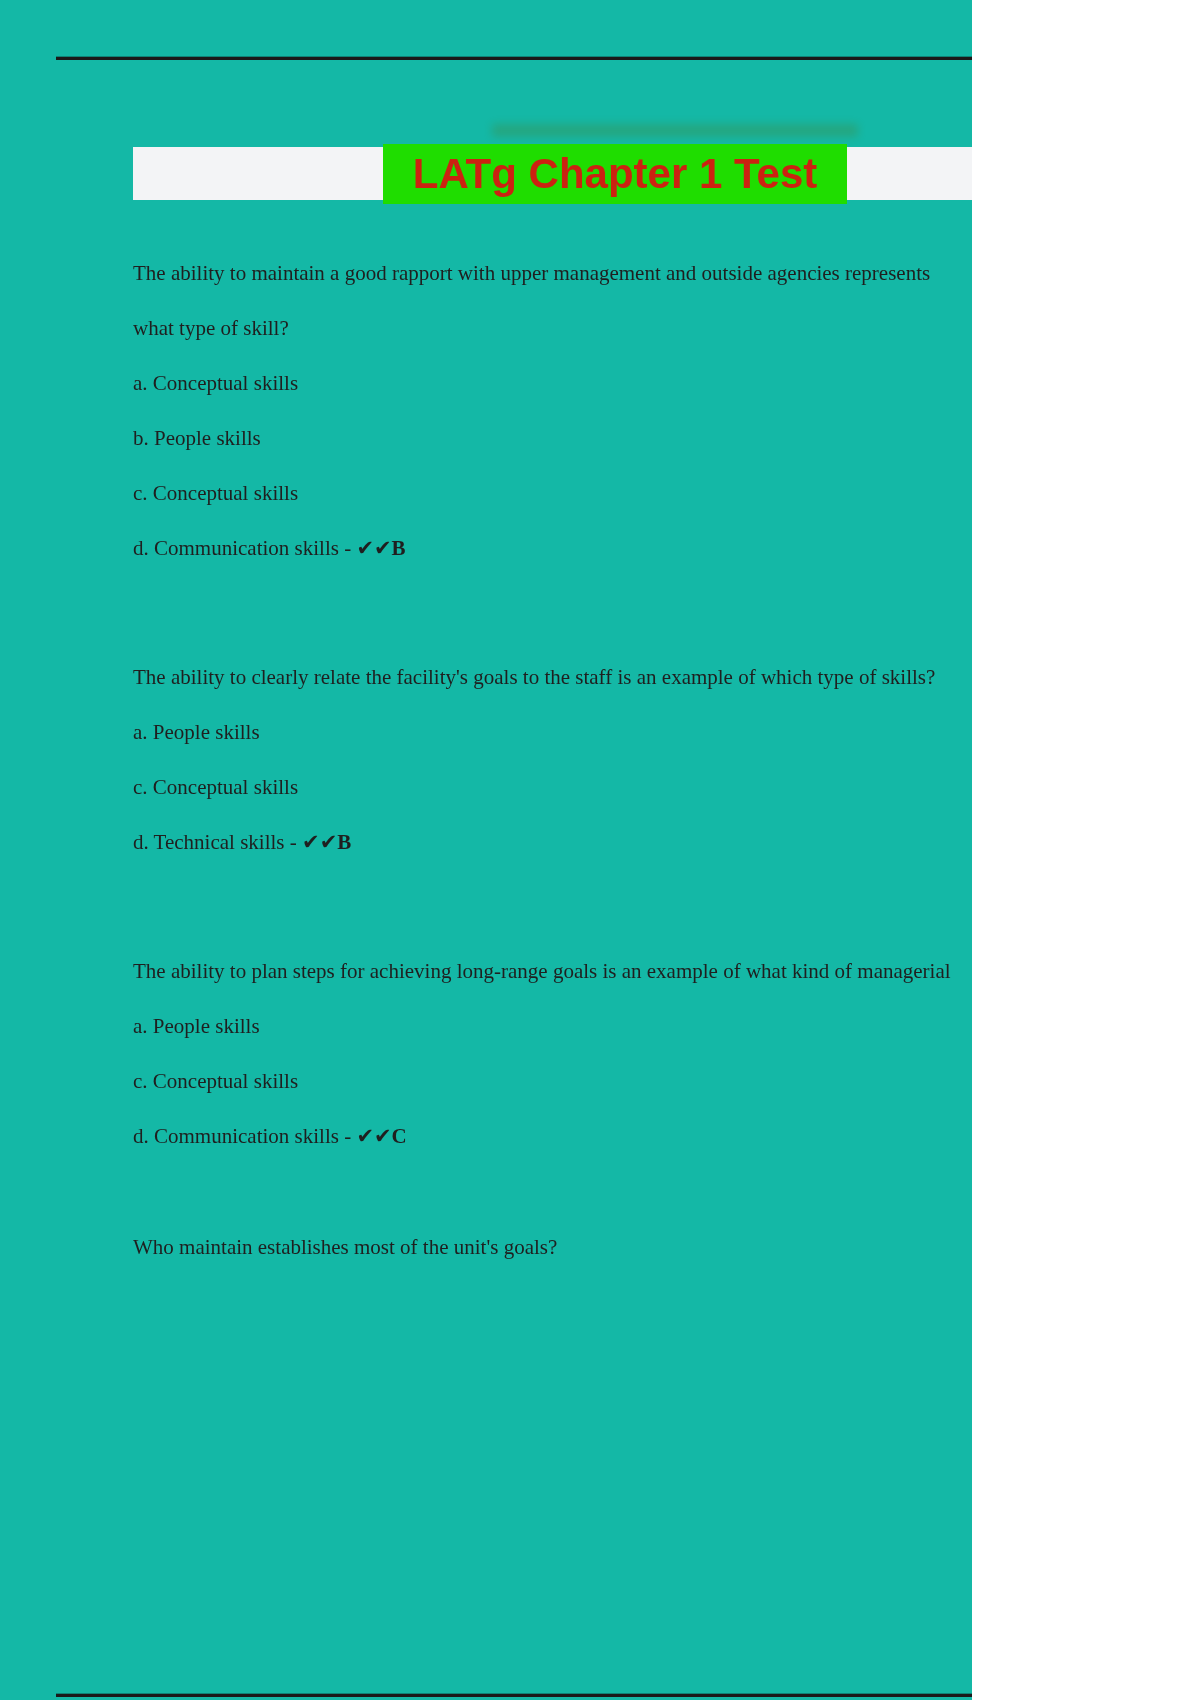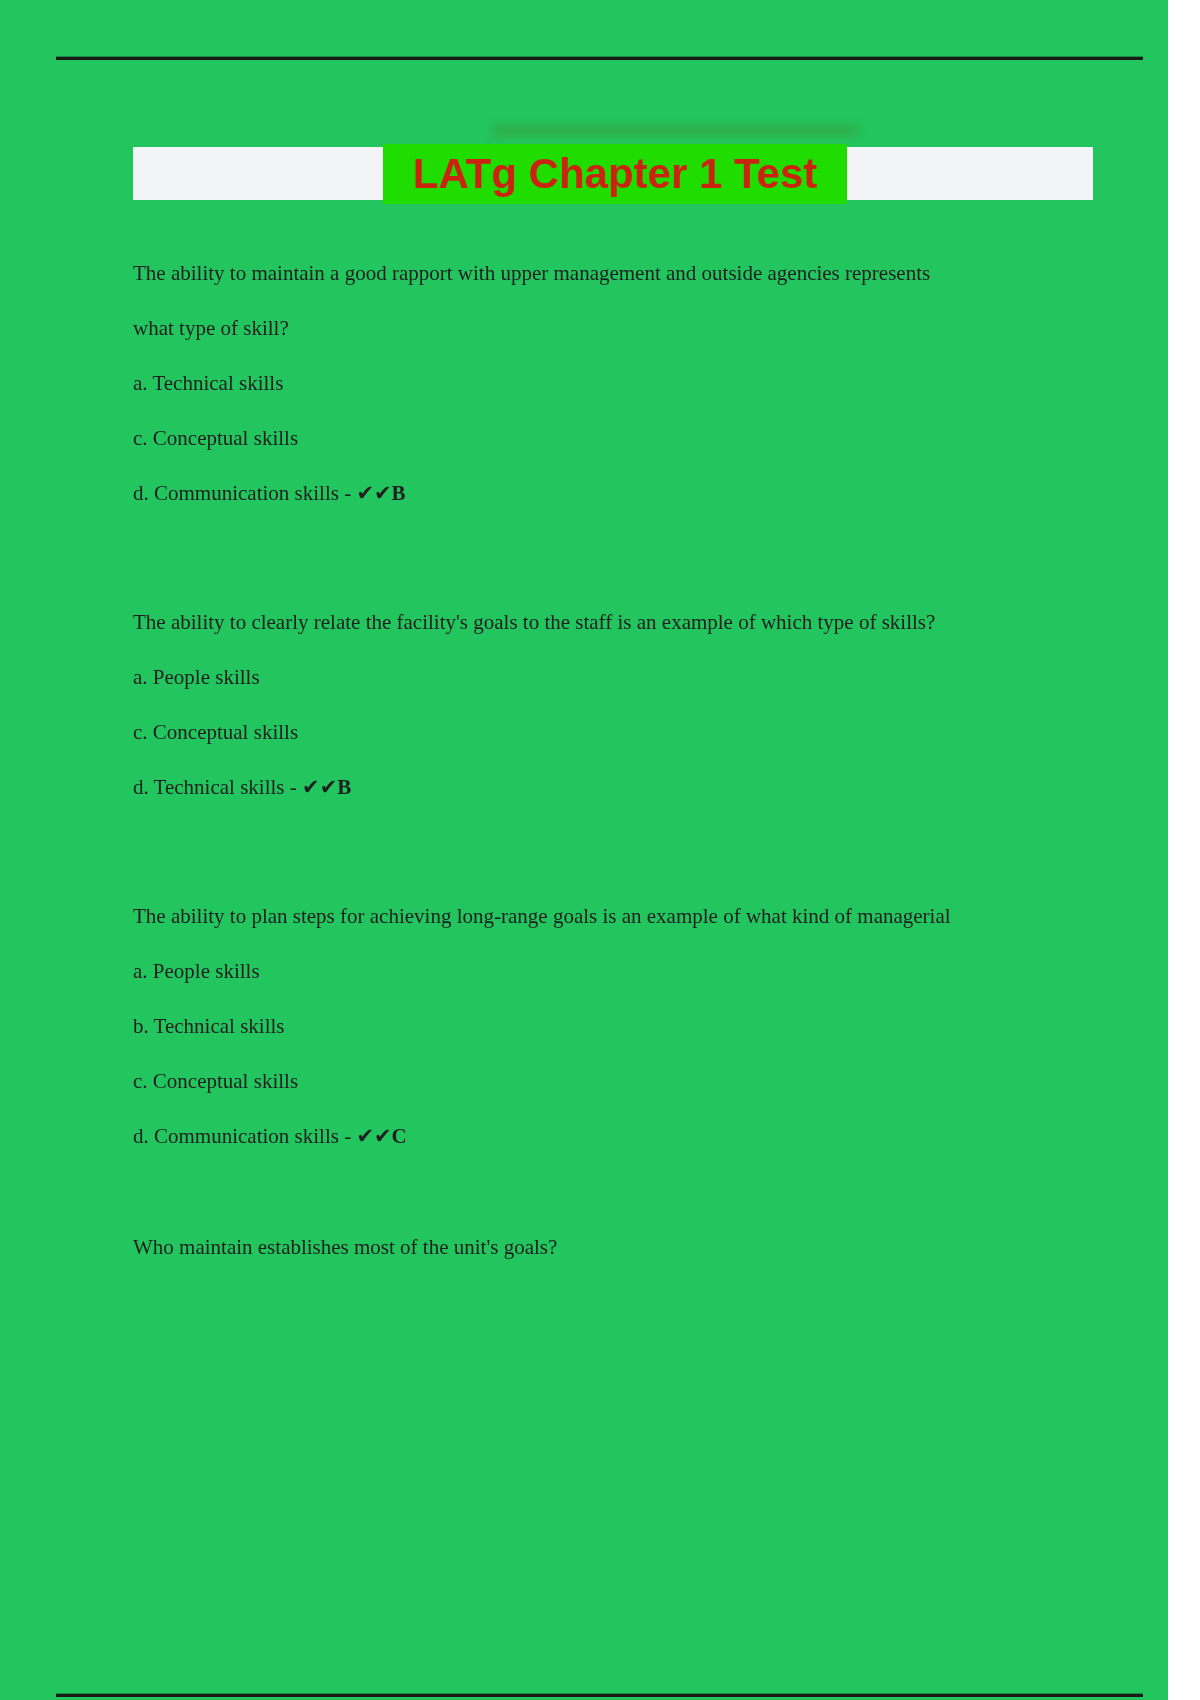--- a/index.html
+++ b/index.html
@@ -1,19 +1,19 @@
 <!DOCTYPE html>
 <html><head>
 <meta charset="utf-8">
 <style>
   html,body{margin:0;padding:0;background:#ffffff;}
   .page{
     position:relative;
-    width:1168px;height:1700px;
-    background:#22c55e;
+    width:972px;height:1700px;
+    background:#14b8a6;
     overflow:hidden;
     font-family:"Liberation Serif", serif;
     color:#1f1f1f;
   }
   .rule{
     position:absolute;
     left:56px;width:1087px;height:3px;
     background:#1a1a1a;
     box-shadow:0 -1px 0 rgba(0,0,0,0.28);
   }
@@ -73,36 +73,36 @@
   <div class="title-ghost"></div>
   <div class="title-highlight" style="background: rgb(31, 221, 0);">
     <span class="title-text" style="color: rgb(204, 34, 17);">LATg Chapter 1 Test</span>
   </div>
 
   <div class="content">
 
     <div class="question">
       <p><span>The ability to maintain a good rapport with upper management and outside agencies represents</span></p>
       <p><span>what type of skill?</span></p>
-      <p><span>a. Technical skills</span></p>
+      <p><span>a. Conceptual skills</span></p>
+      <p><span>b. People skills</span></p>
       <p><span>c. Conceptual skills</span></p>
       <p><span>d. Communication skills - </span><span class="marker">✔✔B</span></p>
     </div>
 
     <div class="question gap">
       <p><span>The ability to clearly relate the facility's goals to the staff is an example of which type of skills?</span></p>
       <p><span>a. People skills</span></p>
       <p><span>c. Conceptual skills</span></p>
       <p><span>d. Technical skills - </span><span class="marker">✔✔B</span></p>
     </div>
 
     <div class="question gap">
       <p><span>The ability to plan steps for achieving long-range goals is an example of what kind of managerial</span></p>
       <p><span>a. People skills</span></p>
-      <p><span>b. Technical skills</span></p>
       <p><span>c. Conceptual skills</span></p>
       <p><span>d. Communication skills - </span><span class="marker">✔✔C</span></p>
     </div>
 
     <div class="question gap-small">
       <p><span>Who maintain establishes most of the unit's goals?</span></p>
     </div>
 
   </div>
 

